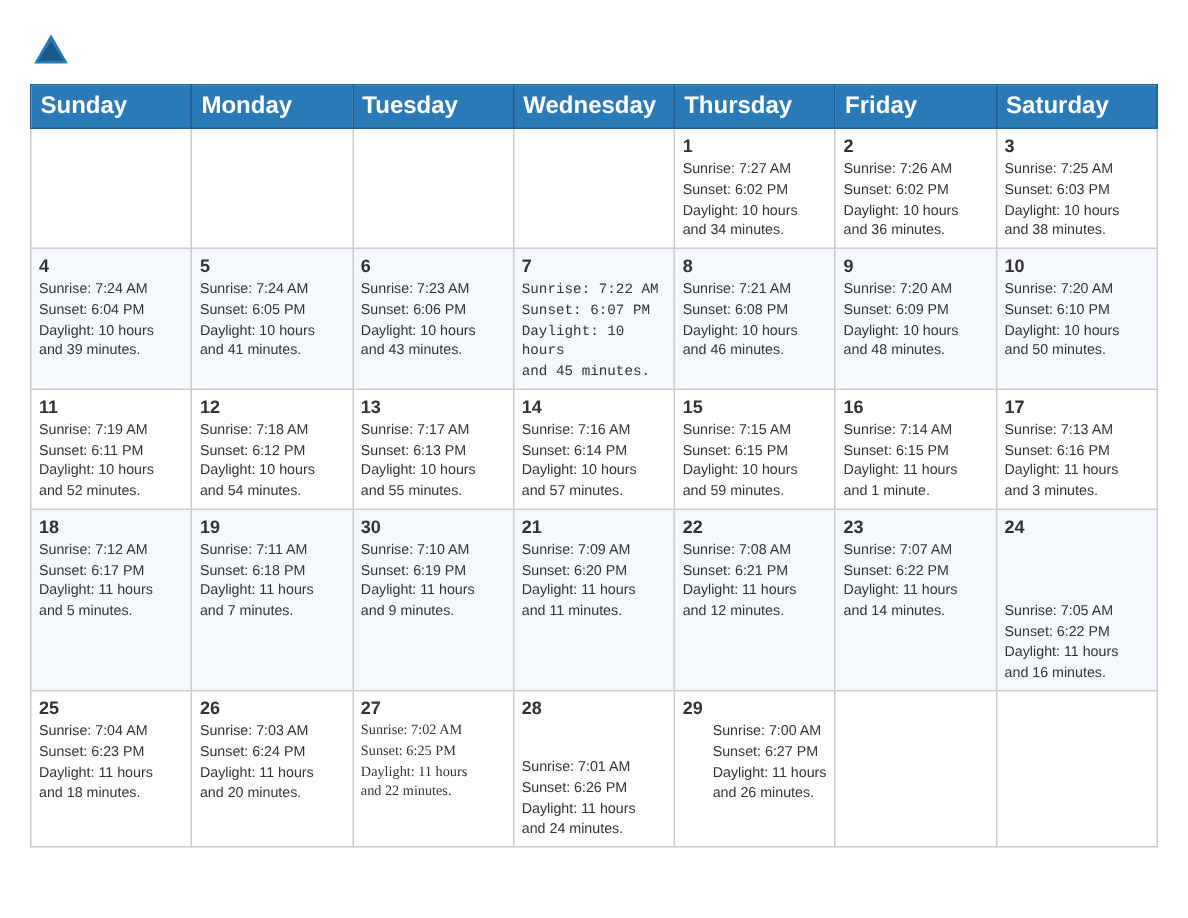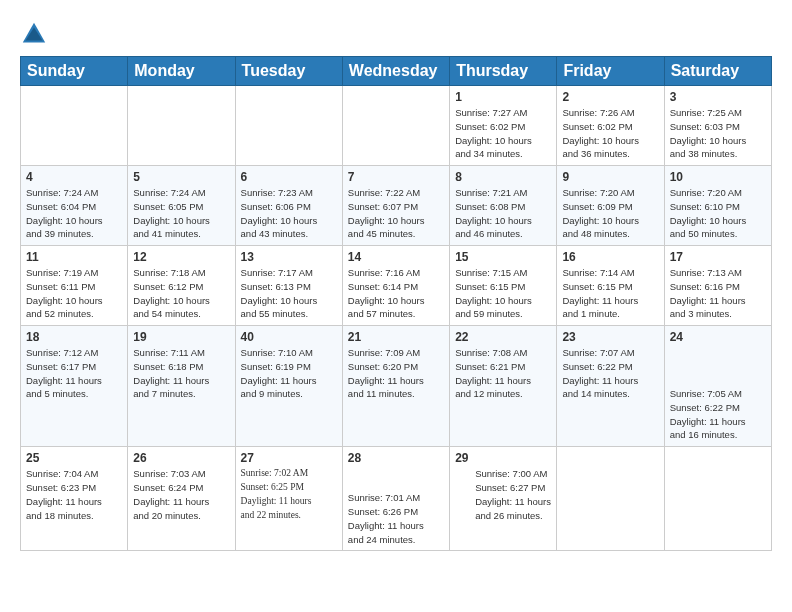--- a/index.html
+++ b/index.html
@@ -174,21 +174,21 @@
         </td>
         <td>
           <span class="day-number">6</span>
           <div class="day-info" style="white-space: pre-line;">Sunrise: 7:23 AM
 Sunset: 6:06 PM
 Daylight: 10 hours
 and 43 minutes.</div>
         </td>
         <td>
           <span class="day-number">7</span>
-          <div class="day-info" style="white-space: pre-line;">Sunrise: 7:22 AM
+          <div class="day-info" style="white-space: pre-line; font-family: Liberation Mono, monospace;">Sunrise: 7:22 AM
 Sunset: 6:07 PM
 Daylight: 10 hours
 and 45 minutes.</div>
         </td>
         <td>
           <span class="day-number">8</span>
           <div class="day-info" style="white-space: pre-line;">Sunrise: 7:21 AM
 Sunset: 6:08 PM
 Daylight: 10 hours
 and 46 minutes.</div>
@@ -268,21 +268,21 @@
 and 5 minutes.</div>
         </td>
         <td>
           <span class="day-number">19</span>
           <div class="day-info" style="white-space: pre-line;">Sunrise: 7:11 AM
 Sunset: 6:18 PM
 Daylight: 11 hours
 and 7 minutes.</div>
         </td>
         <td>
-          <span class="day-number">40</span>
+          <span class="day-number">30</span>
           <div class="day-info" style="white-space: pre-line;">Sunrise: 7:10 AM
 Sunset: 6:19 PM
 Daylight: 11 hours
 and 9 minutes.</div>
         </td>
         <td>
           <span class="day-number">21</span>
           <div class="day-info" style="white-space: pre-line;">Sunrise: 7:09 AM
 Sunset: 6:20 PM
 Daylight: 11 hours

